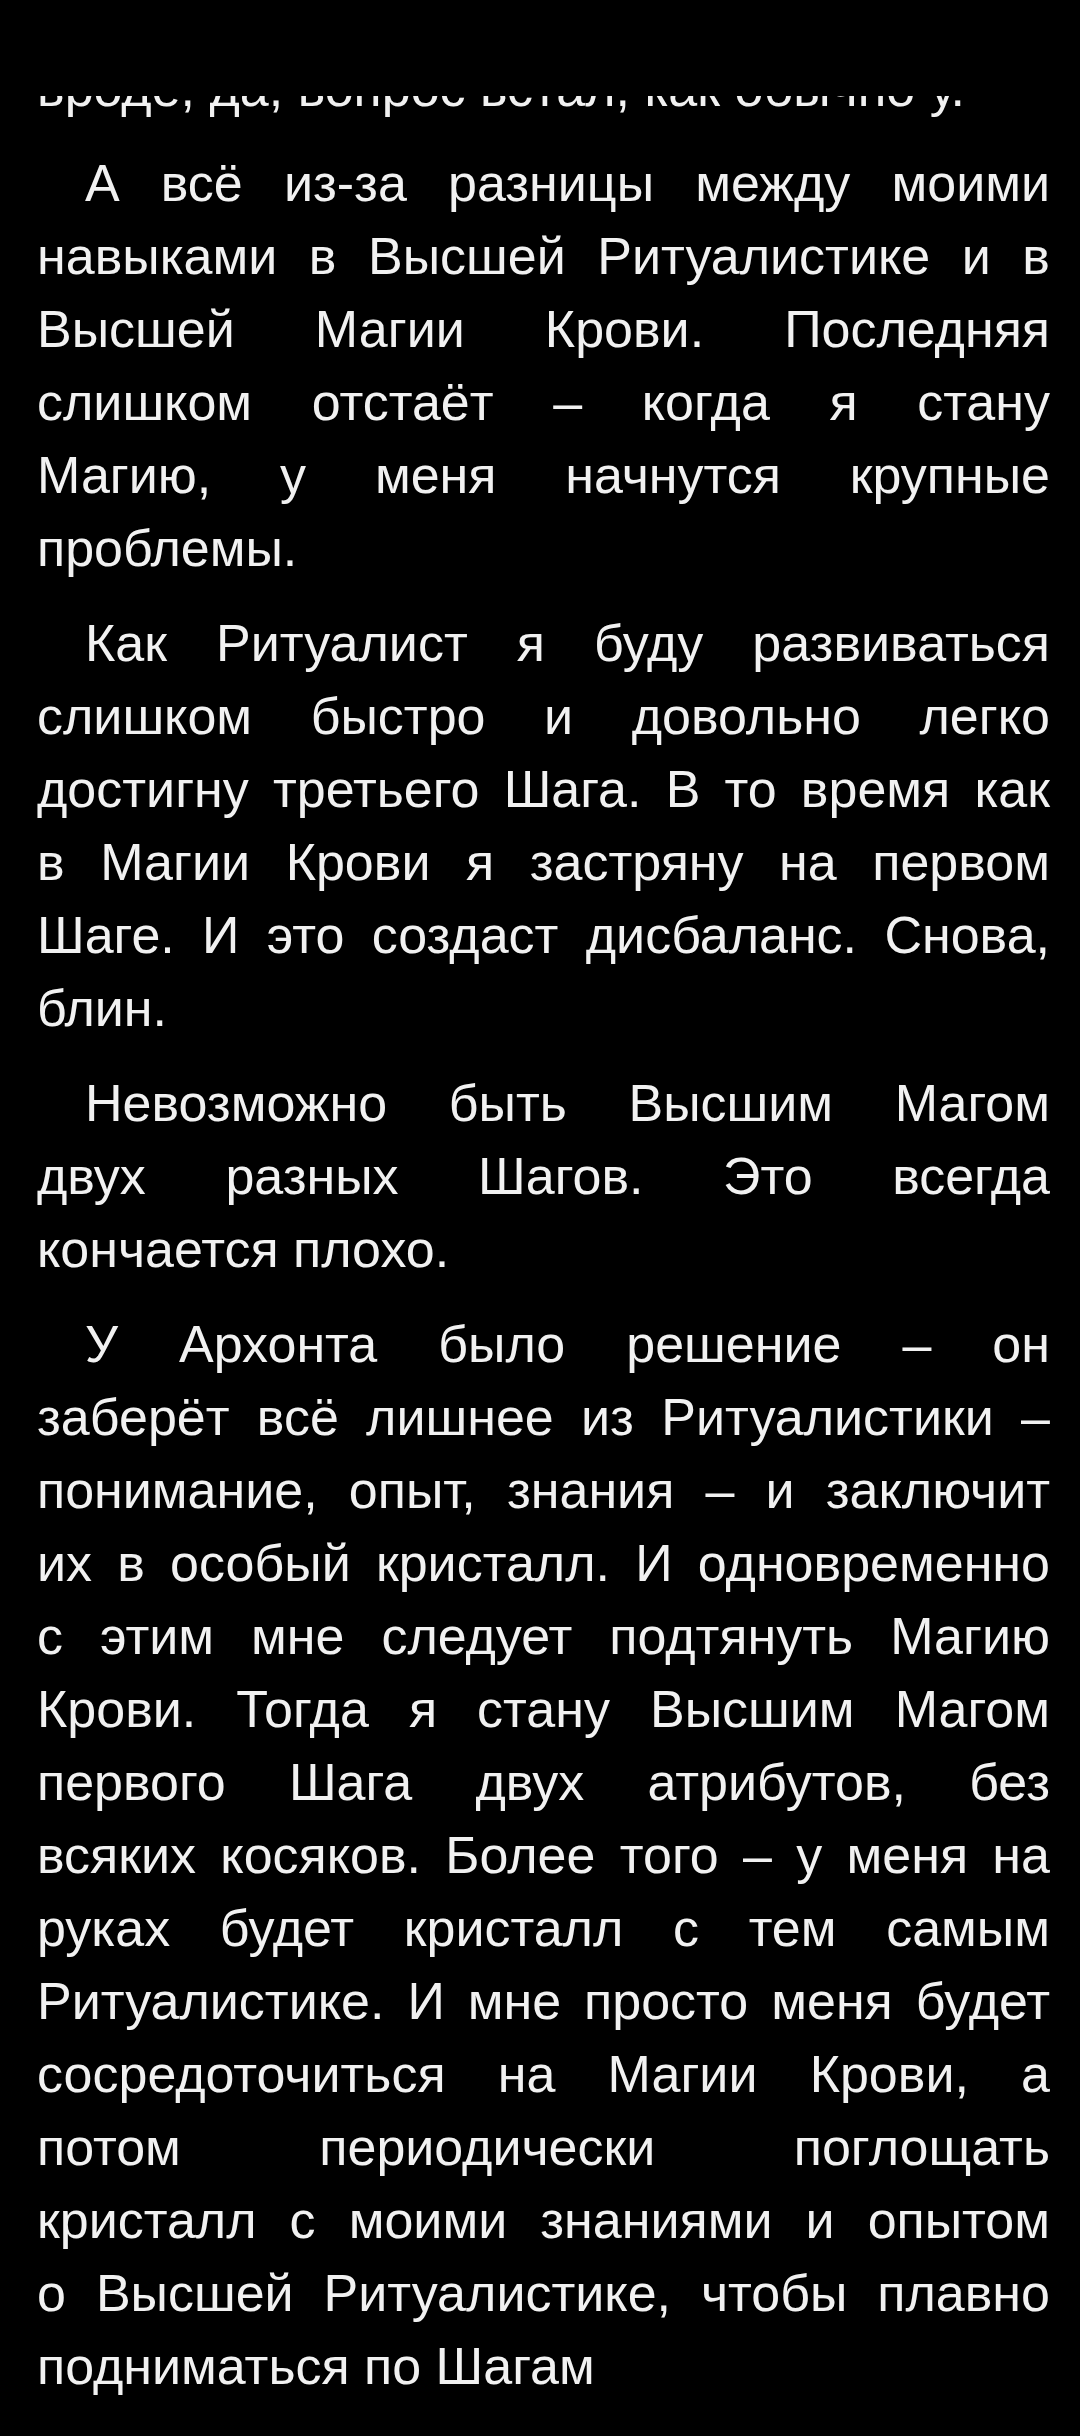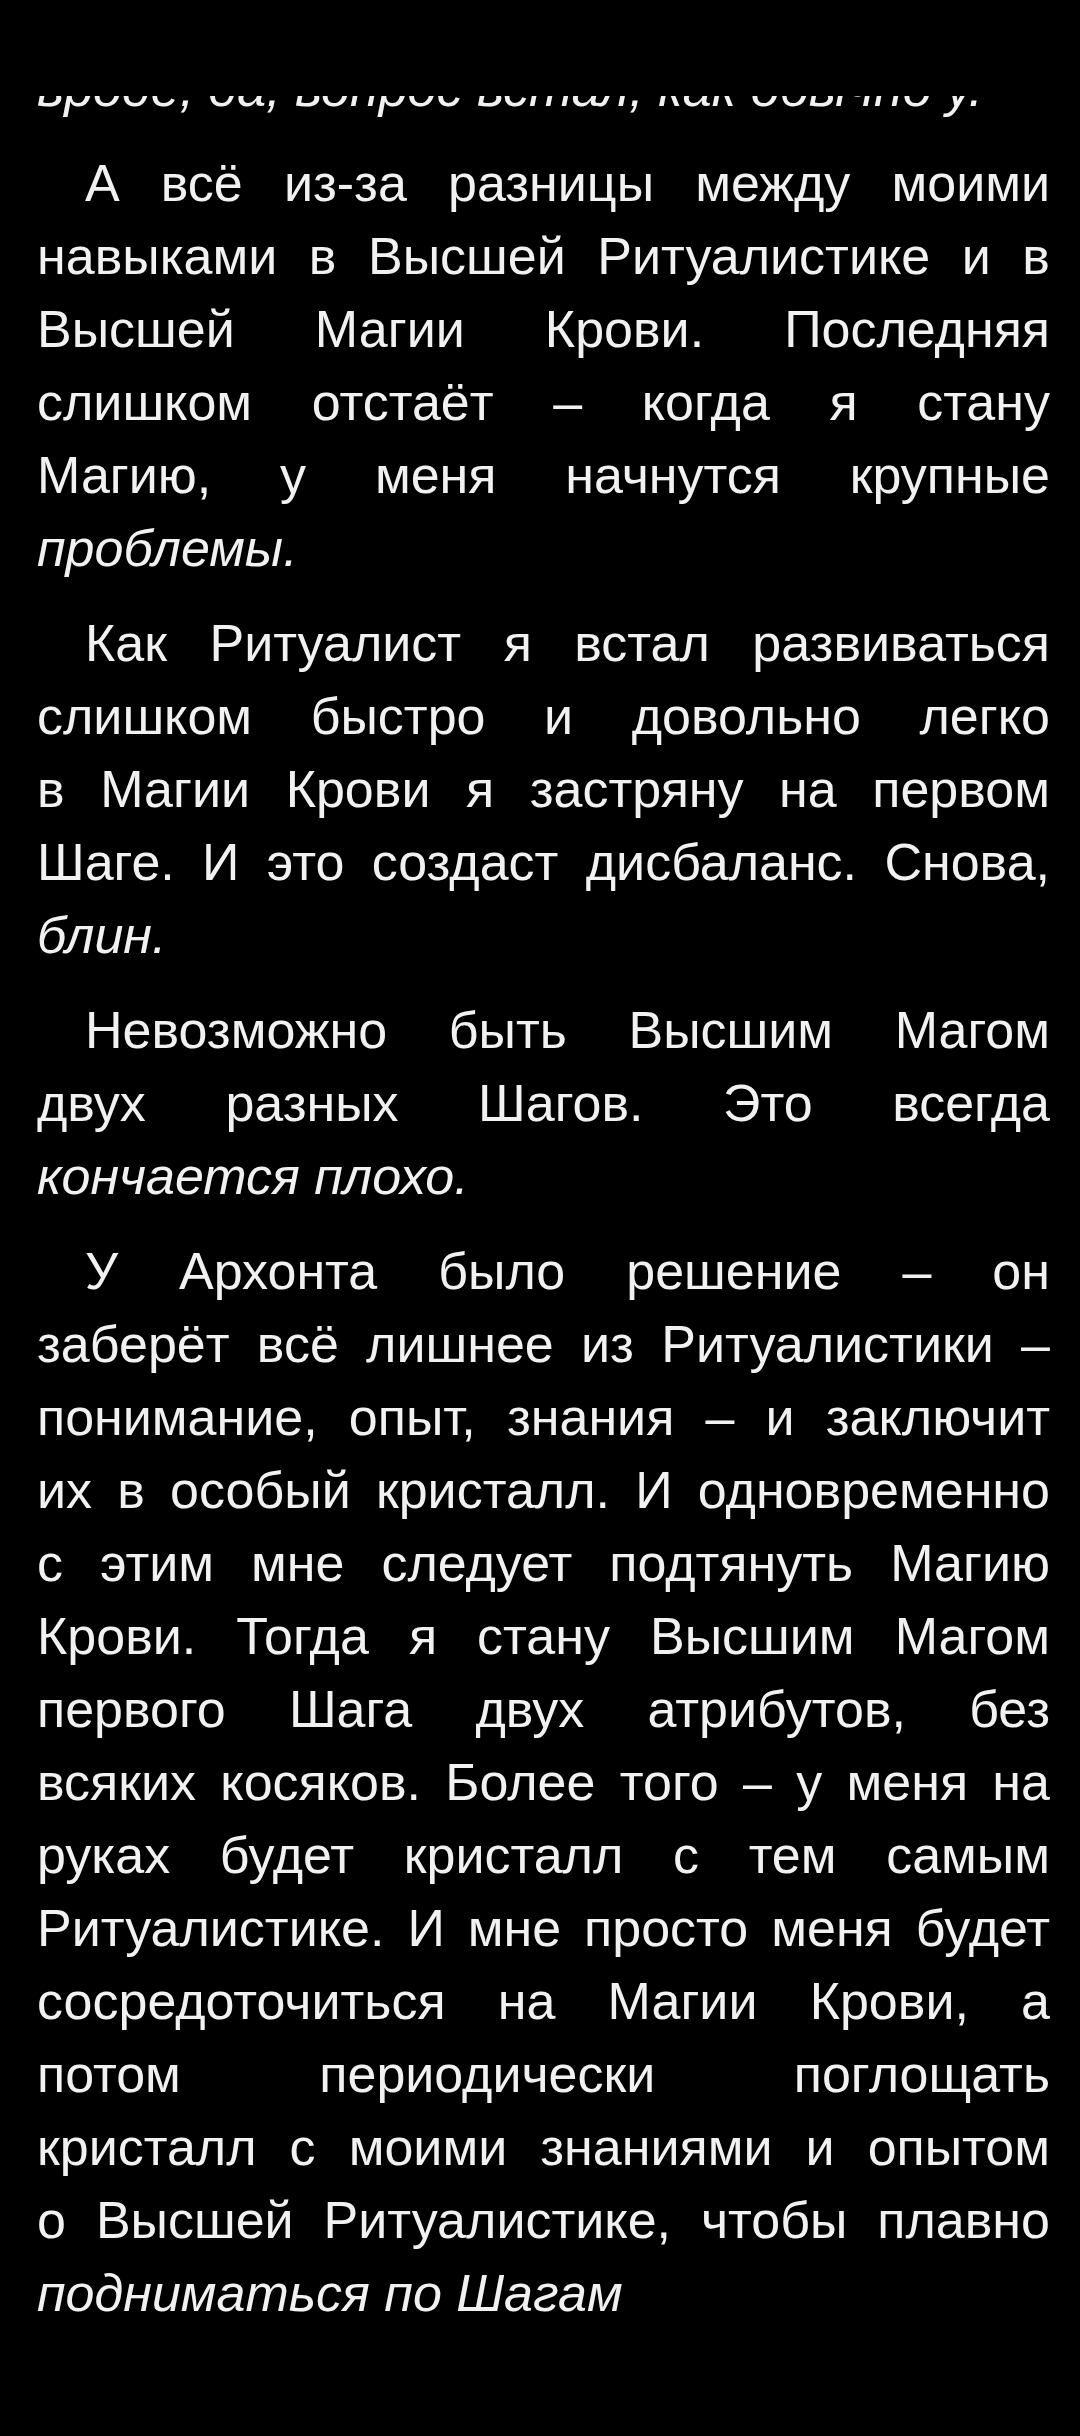--- a/index.html
+++ b/index.html
@@ -33,21 +33,20 @@
   .line {
     height: 73px;
     line-height: 73px;
     text-align: justify;
     text-align-last: justify;
   }
   .line.first { text-indent: 48px; }
   .line.last {
     text-align: left;
     text-align-last: left;
-    font-style: italic;
   }
   .para { margin: 22px 0 0 0; }
   .prev-line { margin: 0; }
   
   .top-cover {
     position: absolute;
     top: 0; left: 0;
     width: 100%;
     height: 96px;
     background: var(--bg, #000000);
@@ -68,22 +67,23 @@
     <div class="para">
         <div class="line first">А всё из-за разницы между моими</div>
         <div class="line">навыками в Высшей Ритуалистике и в</div>
         <div class="line">Высшей Магии Крови. Последняя</div>
         <div class="line">слишком отстаёт – когда я стану</div>
         <div class="line">Магию, у меня начнутся крупные</div>
         <div class="line last">проблемы.</div>
       </div>
 
     <div class="para">
-        <div class="line first">Как Ритуалист я встал развиваться</div>
+        <div class="line first">Как Ритуалист я буду развиваться</div>
         <div class="line">слишком быстро и довольно легко</div>
+        <div class="line">достигну третьего Шага. В то время как</div>
         <div class="line">в Магии Крови я застряну на первом</div>
         <div class="line">Шаге. И это создаст дисбаланс. Снова,</div>
         <div class="line last">блин.</div>
       </div>
 
     <div class="para">
         <div class="line first">Невозможно быть Высшим Магом</div>
         <div class="line">двух разных Шагов. Это всегда</div>
         <div class="line last">кончается плохо.</div>
       </div>

